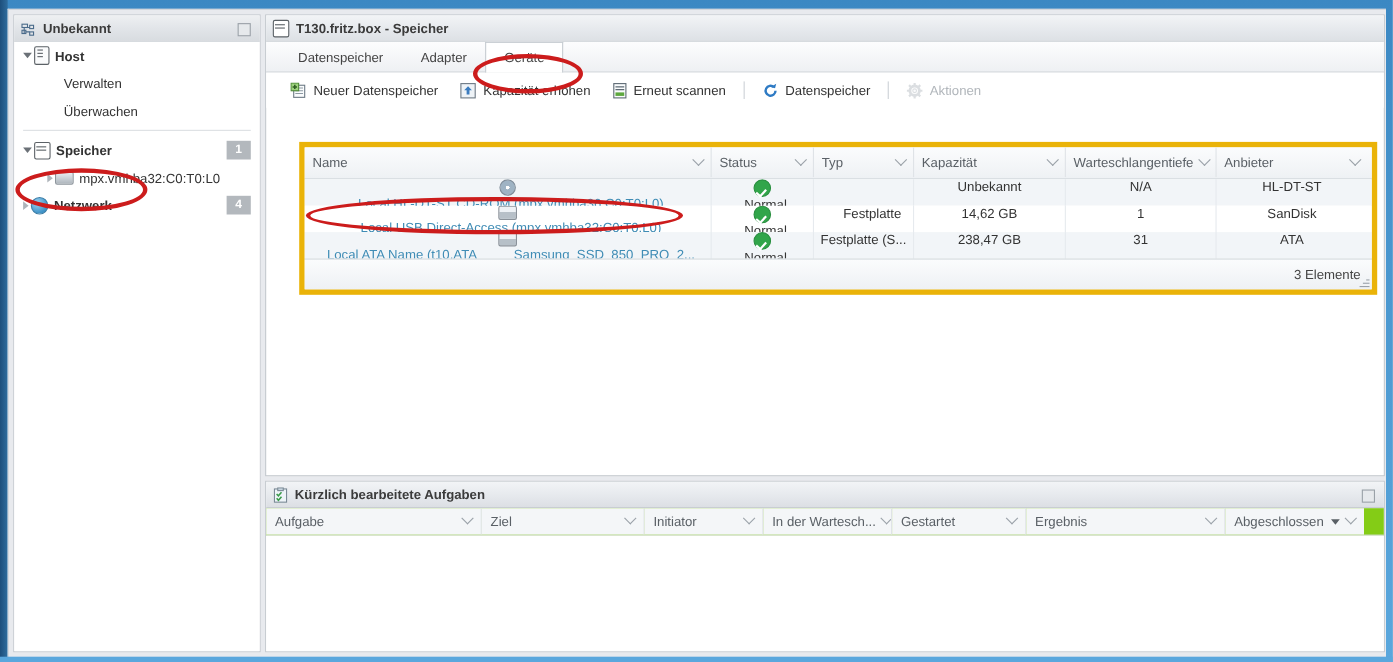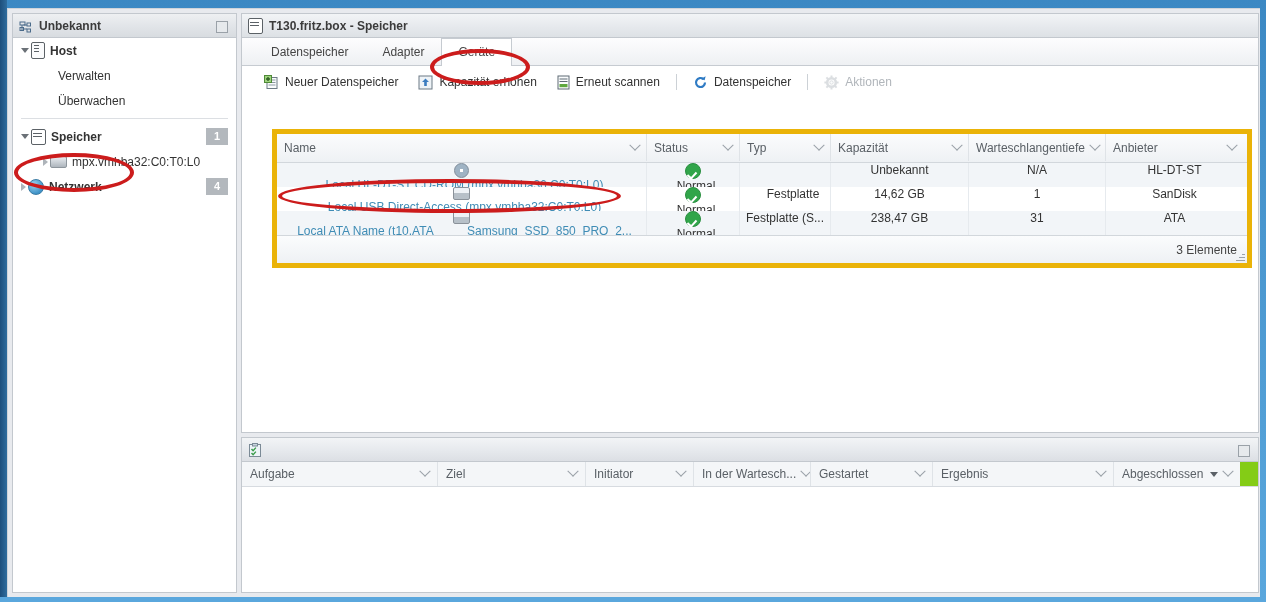--- a/index.html
+++ b/index.html
@@ -412,20 +412,21 @@
     <div id="tasks">
       <div class="panel-title">
         <span class="ico" style="width:14px;height:15px;">
           <svg width="14" height="15" viewBox="0 0 14 15">
             <rect x="1.5" y="1.5" width="11" height="12" fill="#eef4f8" stroke="#7b8a96" stroke-width="1"></rect>
             <rect x="4.5" y="0.5" width="5" height="2.5" fill="#c9d6e0" stroke="#7b8a96" stroke-width="1"></rect>
             <path d="M3.5 6 l1.6 1.8 l2.8 -3.2" stroke="#3a9b4a" stroke-width="1.4" fill="none"></path>
             <path d="M3.5 10 l1.6 1.8 l2.8 -3.2" stroke="#3a9b4a" stroke-width="1.4" fill="none"></path>
           </svg>
         </span>
+        <span class="ptxt">Kürzlich bearbeitete Aufgaben</span>
         <span class="min-box"></span>
       </div>
       <div id="task-filters">
           <div class="tf" style="flex: 0 0 196px;">
             <span>Aufgabe</span>
             <span style="display: flex; align-items: center; flex: 0 0 auto;">
               <span class="chev"></span>
             </span>
           </div>
           <div class="tf" style="flex: 0 0 148px;">

